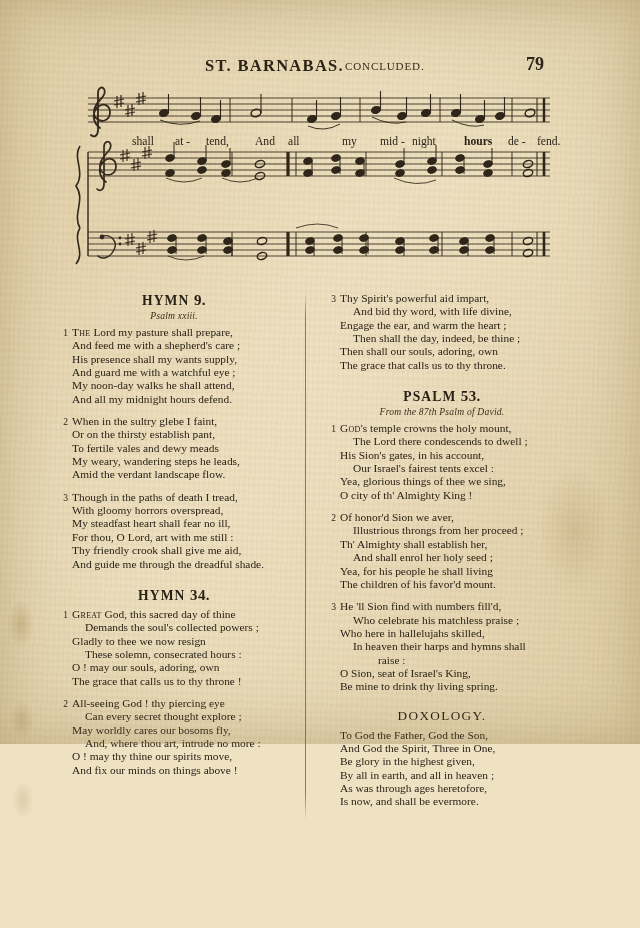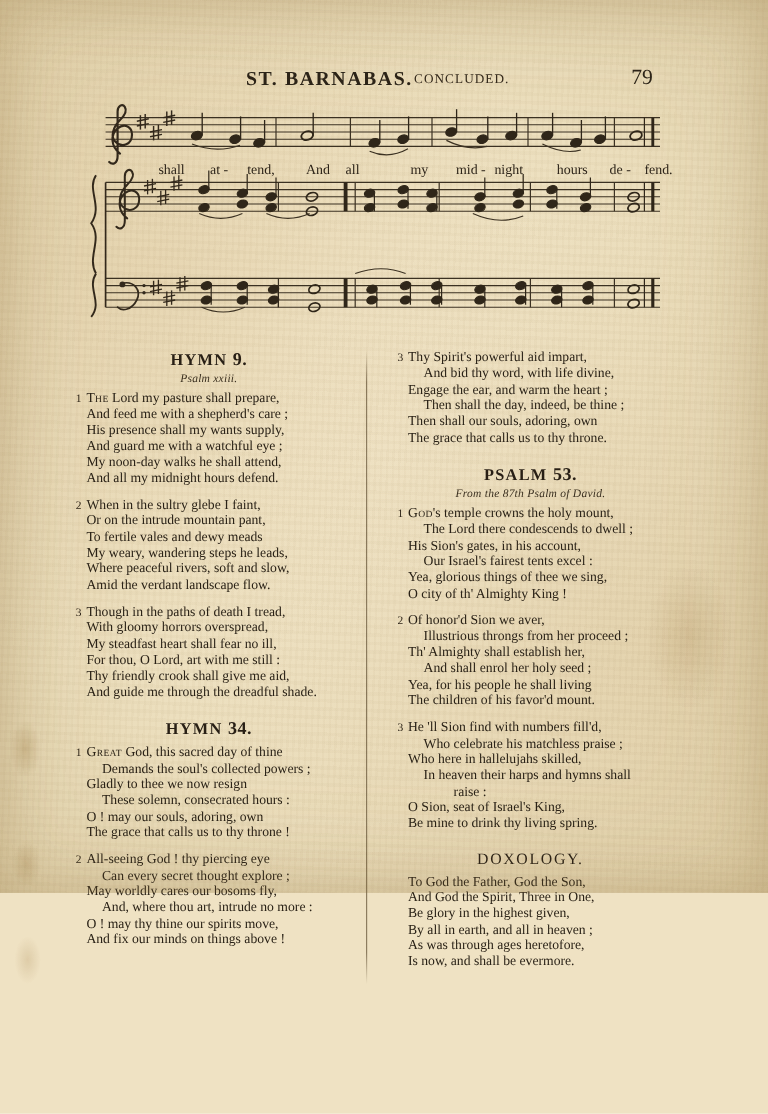--- a/index.html
+++ b/index.html
@@ -36,21 +36,21 @@
   .hdr-title{
     position:absolute;left:205px;top:0;
     font-size:16.5px;letter-spacing:1.3px;font-weight:600;color:#2b2318;
   }
   .hdr-sub{
     position:absolute;left:345px;top:4px;
     font-size:11px;letter-spacing:.9px;font-variant:small-caps;color:#33291c;
   }
   .hdr-page{
     position:absolute;right:96px;top:-2px;
-    font-size:18px;font-weight:400;color:#2b2318;
+    font-size:18px;font-weight:700;color:#2b2318;
   }
 
   
   .music{position:absolute;left:60px;top:80px;width:520px;height:210px;}
   .lyricline{
     position:absolute;left:60px;top:135px;width:520px;height:18px;
     font-size:11.6px;color:#2d2419;white-space:nowrap;
   }
   .lyricline span{position:absolute;top:0;}
 
@@ -492,21 +492,21 @@
 
   <div class="lyricline">
     <span style="left:72px;">shall</span>
     <span style="left:115px;">at -</span>
     <span style="left:146px;">tend,</span>
     <span style="left:195px;">And</span>
     <span style="left:228px;">all</span>
     <span style="left:282px;">my</span>
     <span style="left:320px;">mid -</span>
     <span style="left:352px;">night</span>
-    <span style="left:404px;">hours</span>
+    <span style="left:404px;font-weight:bold;">hours</span>
     <span style="left:448px;">de -</span>
     <span style="left:477px;">fend.</span>
   </div>
 
   <div class="cols">
     <div class="rule"></div>
 
     <div class="col left">
 
       <div class="blk">
@@ -522,24 +522,23 @@
           <div class="vline">And feed me with a shepherd's care ;</div>
           <div class="vline">His presence shall my wants supply,</div>
           <div class="vline">And guard me with a watchful eye ;</div>
           <div class="vline">My noon-day walks he shall attend,</div>
           <div class="vline">And all my midnight hours defend.</div>
         </div>
 
         <div class="verse">
           <div class="vnum">2</div>
           <div class="vline">When in the sultry glebe I faint,</div>
-          <div class="vline">Or on the intrude mountain pant,</div>
+          <div class="vline">Or on the thirsty establish pant,</div>
           <div class="vline">To fertile vales and dewy meads</div>
           <div class="vline">My weary, wandering steps he leads,</div>
-          <div class="vline">Where peaceful rivers, soft and slow,</div>
           <div class="vline">Amid the verdant landscape flow.</div>
         </div>
 
         <div class="verse">
           <div class="vnum">3</div>
           <div class="vline">Though in the paths of death I tread,</div>
           <div class="vline">With gloomy horrors overspread,</div>
           <div class="vline">My steadfast heart shall fear no ill,</div>
           <div class="vline">For thou, O Lord, art with me still :</div>
           <div class="vline">Thy friendly crook shall give me aid,</div>

